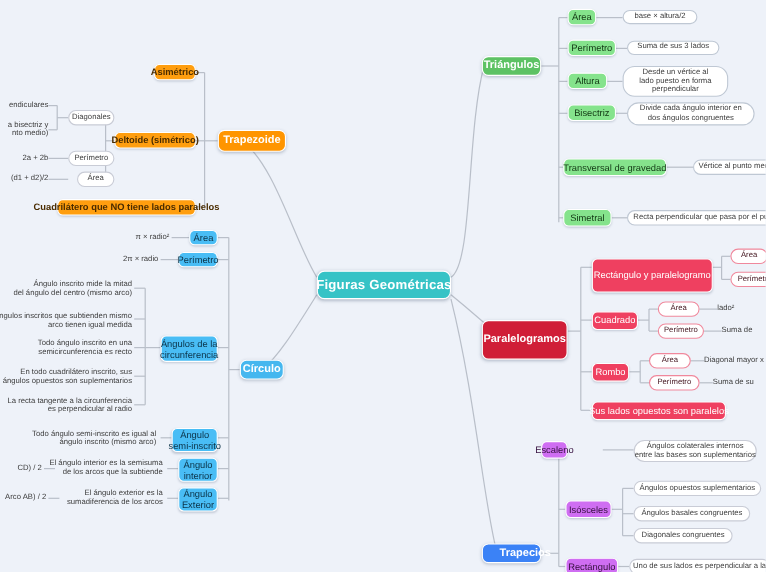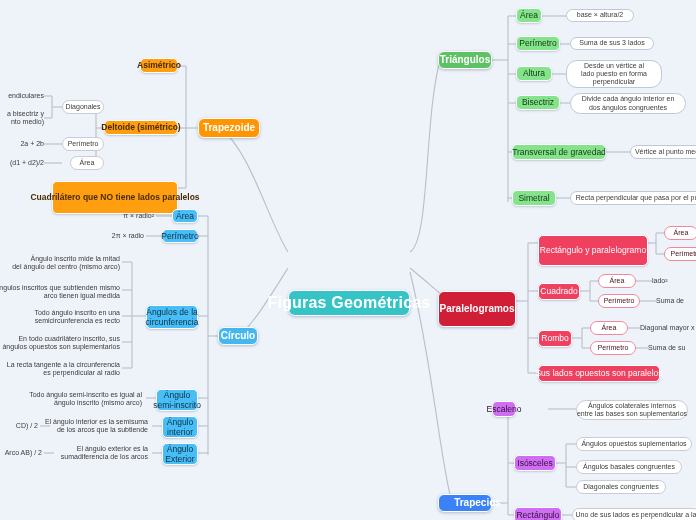--- a/index.html
+++ b/index.html
@@ -33,26 +33,25 @@
     justify-content: center;
     text-align: center;
     white-space: pre;
     line-height: 1.18;
   }
   
   .n-root {
     background: #36c3c6;
     color: #ffffff;
     font-weight: bold;
-    font-size: 16px;
+    font-size: 12px;
     border-radius: 7px;
     border: 1px solid #ffffff;
     box-shadow: 0 1px 3px rgba(40,60,90,0.30);
     letter-spacing: .2px;
-    margin-top: 44px;
   }
   
   .n-main {
     color: #ffffff;
     font-weight: bold;
     font-size: 10px;
     border-radius: 6px;
     border: 1px solid #ffffff;
     box-shadow: 0 1px 3px rgba(40,60,90,0.30);
   }
@@ -287,21 +286,21 @@
   <div class="node n-text ta-right" style="left:0px; top:90px; width:44px; height:12px;">endiculares</div>
   <div class="node n-text ta-right" style="left:0px; top:107px; width:44px; height:22px;">a bisectriz y
 nto medio)</div>
 
   <div class="node n-pill pill-orange" style="left:62px; top:137px; width:42px; height:14px;">Perímetro</div>
   <div class="node n-text ta-right" style="left:0px; top:138px; width:44px; height:12px;">2a + 2b</div>
 
   <div class="node n-pill pill-orange" style="left:70px; top:156px; width:34px; height:14px;">Área</div>
   <div class="node n-text ta-right" style="left:0px; top:157px; width:44px; height:12px;">(d1 + d2)/2</div>
 
-  <div class="node n-chip chip-orange" style="left:52px; top:181px; width:126px; height:33px;">Cuadrilátero que NO tiene lados paralelos</div>
+  <div class="node n-chip chip-orange" style="left:52px; top:181px; width:126px; height:15px;">Cuadrilátero que NO tiene lados paralelos</div>
 
   <div class="node n-main c-blue" style="left:218px; top:327px; width:40px; height:18px;">Círculo</div>
 
   <div class="node n-chip chip-blue" style="left:172px; top:209px; width:26px; height:14px;">Área</div>
   <div class="node n-text ta-right" style="left:96px; top:210px; width:58px; height:12px;">π × radio²</div>
 
   <div class="node n-chip chip-blue" style="left:162px; top:229px; width:36px; height:14px;">Perímetro</div>
   <div class="node n-text ta-right" style="left:86px; top:230px; width:58px; height:12px;">2π × radio</div>
 
   <div class="node n-chip chip-blue" style="left:146px; top:305px; width:52px; height:24px;">Ángulos de la

